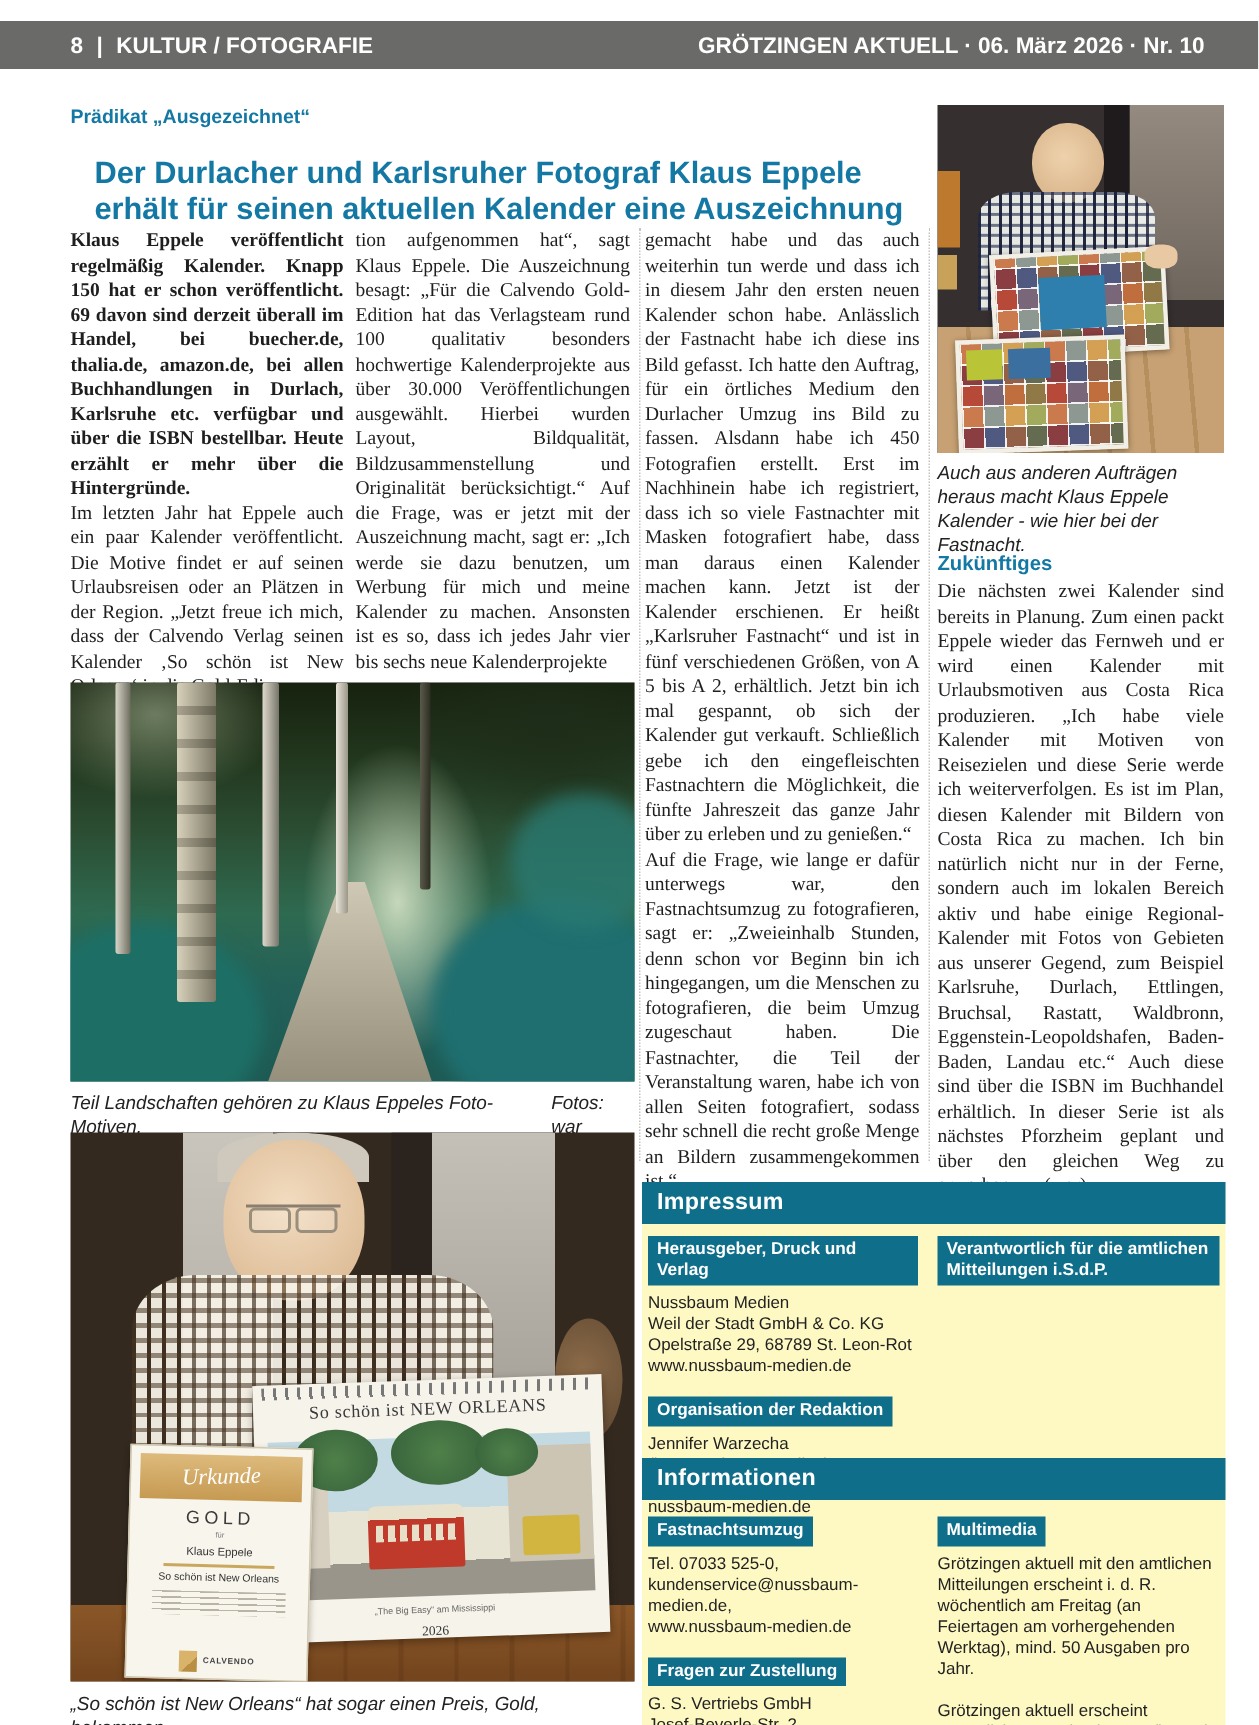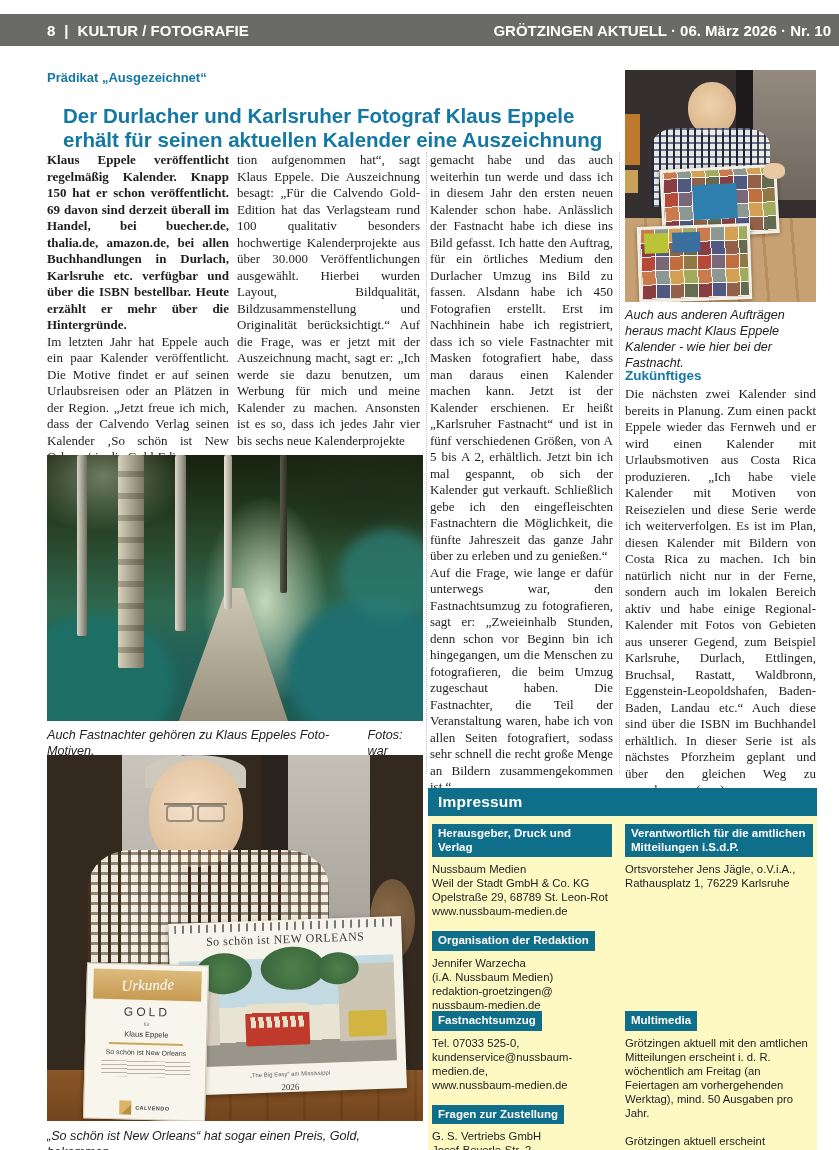--- a/index.html
+++ b/index.html
@@ -4,21 +4,21 @@
 <style>
   html,body{margin:0;padding:0;background:#ffffff;}
   .page{position:relative;width:839px;height:1150px;background:#fff;overflow:hidden;
         font-family:"Liberation Sans",sans-serif;color:#1e1e1e;}
   
   .topbar{position:absolute;left:0;top:14px;width:839px;height:32px;background:#6a6a68;
           color:#fff;display:flex;align-items:center;justify-content:space-between;
           font-weight:bold;font-size:15px;}
   .topbar .left{padding-left:47px;display:flex;align-items:center;gap:9px;}
   .topbar .pipe{font-weight:bold;}
-  .topbar .right{padding-right:8px;}
+  .topbar .right{padding-right:36px;}
   
   .kicker{position:absolute;left:47px;top:70px;font-size:13px;font-weight:bold;color:#1478a4;text-align:right;}
   .title{position:absolute;left:47px;top:88px;width:545px;font-size:20.5px;line-height:24px;
          font-weight:bold;color:#1478a4;}
   
   .serif{font-family:"Liberation Serif",serif;font-size:13px;line-height:16.5px;
          text-align:justify;white-space:normal;}
   .col{position:absolute;top:152px;}
   .col1{left:47px;width:182px;}
   .col2{left:237px;width:183px;}
@@ -204,21 +204,21 @@
     <div class="bush bush-r"></div>
     <div class="bush bush-r2"></div>
     <div class="path"></div>
     <div class="trunk t1"></div>
     <div class="trunk t2"></div>
     <div class="trunk t3"></div>
     <div class="trunk t4"></div>
     <div class="trunk t5"></div>
   </div>
   <div class="cap-forest">
-    <span class="caption">Auch Fastnachter gehören zu Klaus Eppeles Foto-Motiven.</span>
+    <span class="caption">Teil Landschaften gehören zu Klaus Eppeles Foto-Motiven.</span>
     <span class="caption">Fotos: war</span>
   </div>
 
   <div class="photo photo-portrait">
     <div class="pp-window1"></div>
     <div class="pp-window2"></div>
     <div class="pp-frame1"></div>
     <div class="pp-frame2"></div>
     <div class="pp-barrel"></div>
     <div class="pp-floor"></div>
@@ -297,26 +297,25 @@
           <span class="iblock-title">Organisation der Redaktion</span>
           <div class="iblock-body">Jennifer Warzecha
 (i.A. Nussbaum Medien)
 redaktion-groetzingen@
 nussbaum-medien.de</div>
         </div>
       </div>
       <div class="ibcol ibcol-r">
         <div class="iblock">
           <span class="iblock-title">Verantwortlich für die amtlichen Mitteilungen i.S.d.P.</span>
-          <div class="iblock-body">Ortsvorsteher Jens Jägle, o.V.i.A.,
-Rathausplatz 1, 76229 Karlsruhe</div>
-        </div>
-      </div>
-    </div>
-
+        </div>
+      </div>
+    </div>
+
+    <div class="banner banner-info">Informationen</div>
 
     <div class="infocols">
       <div class="ibcol ibcol-l">
         <div class="iblock">
           <span class="iblock-title">Fastnachtsumzug</span>
           <div class="iblock-body">Tel. 07033 525-0,
 kundenservice@nussbaum-medien.de,
 www.nussbaum-medien.de</div>
         </div>
         <div class="iblock">

